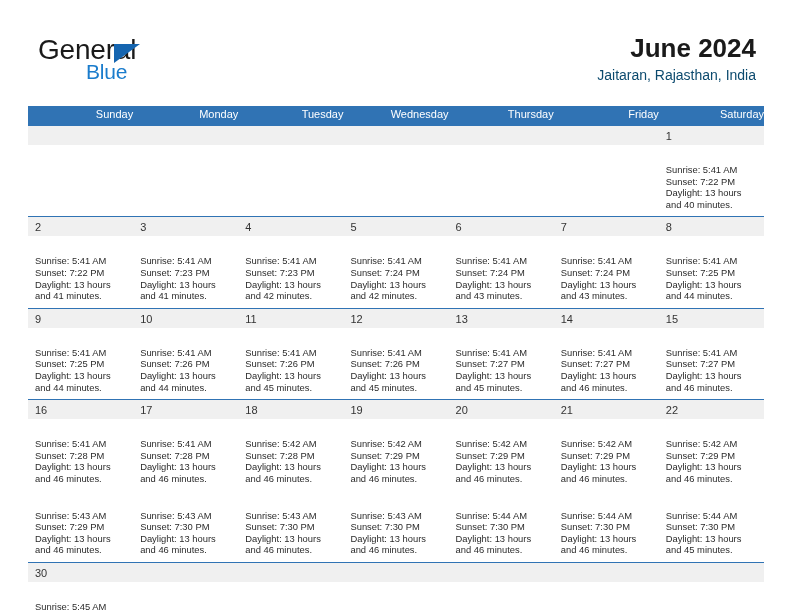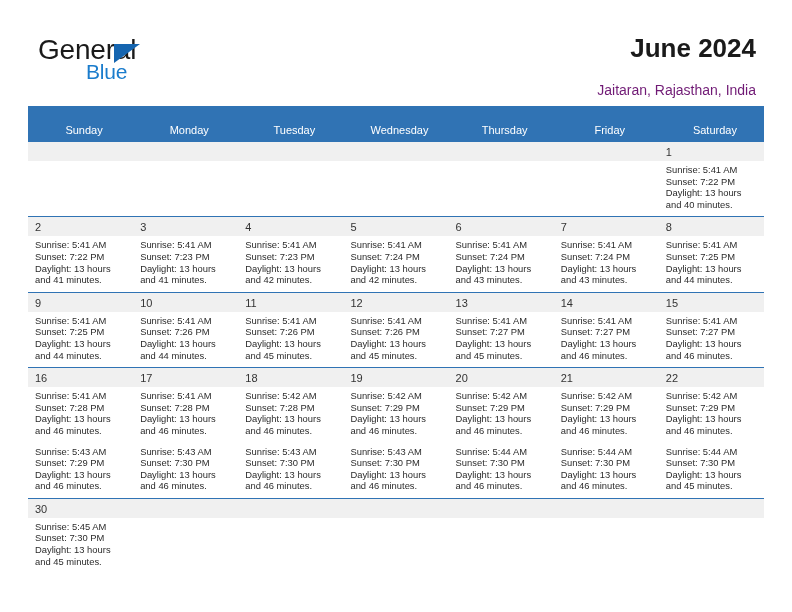--- a/index.html
+++ b/index.html
@@ -63,42 +63,42 @@
   }
   .cal-title {
     font-size: 26px;
     font-weight: bold;
     color: #1a1a1a;
     line-height: 32px;
     white-space: nowrap;
   }
   .cal-subtitle {
     font-size: 14px;
-    color: #701a75;
+    color: #0c4a6e;
     line-height: 22px;
-    margin-top: 15px;
+    margin-top: 0;
     white-space: nowrap;
   }
 
   
   .calendar {
     position: absolute;
     left: 28px;
     top: 106px;
     width: 736px;
     border-collapse: collapse;
     table-layout: fixed;
   }
   .calendar th {
     background: #3073b4;
     color: #ffffff;
     font-size: 11px;
     font-weight: normal;
-    text-align: center;
-    padding: 18px 0 5px 7px;
+    text-align: right;
+    padding: 2px 0 5px 7px;
     height: 19px;
     line-height: 12px;
   }
   .calendar td {
     vertical-align: top;
     padding: 0;
     width: 105.14px;
   }
   .daynum-row td {
     background: #f0f0f0;
@@ -106,21 +106,21 @@
     font-size: 11px;
     color: #333333;
     padding: 4px 0 3px 7px;
     height: 18px;
     line-height: 12px;
   }
   .info-row td {
     background: #ffffff;
     font-size: 9.4px;
     color: #2b2b2b;
-    padding: 3px 4px 6px 7px;
+    padding: 19px 4px 6px 7px;
     line-height: 11.6px;
     height: 53px;
   }
   .info-line { white-space: nowrap; display: block; }
 </style>
 </head>
 <body>
 
 <div class="page">
 

